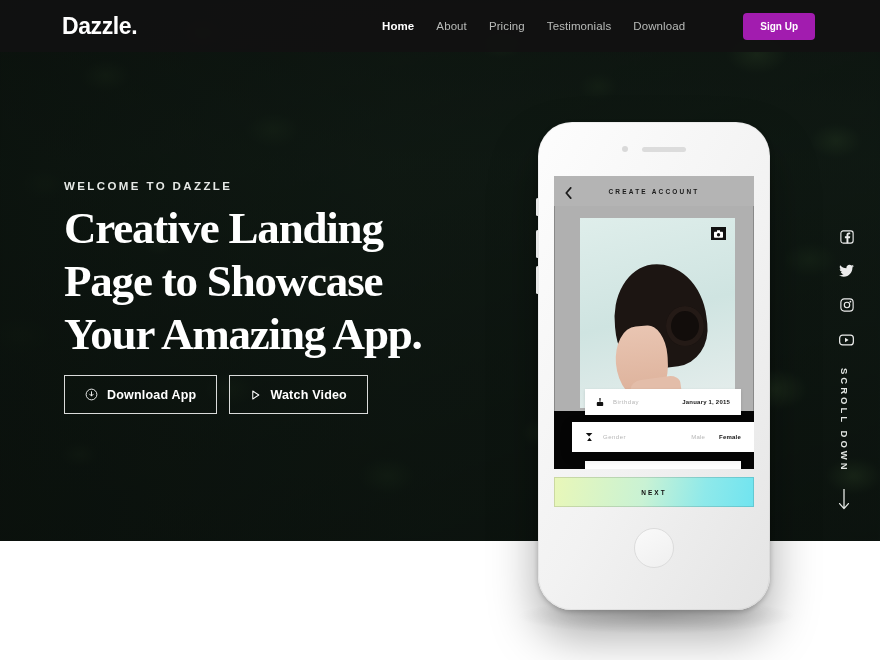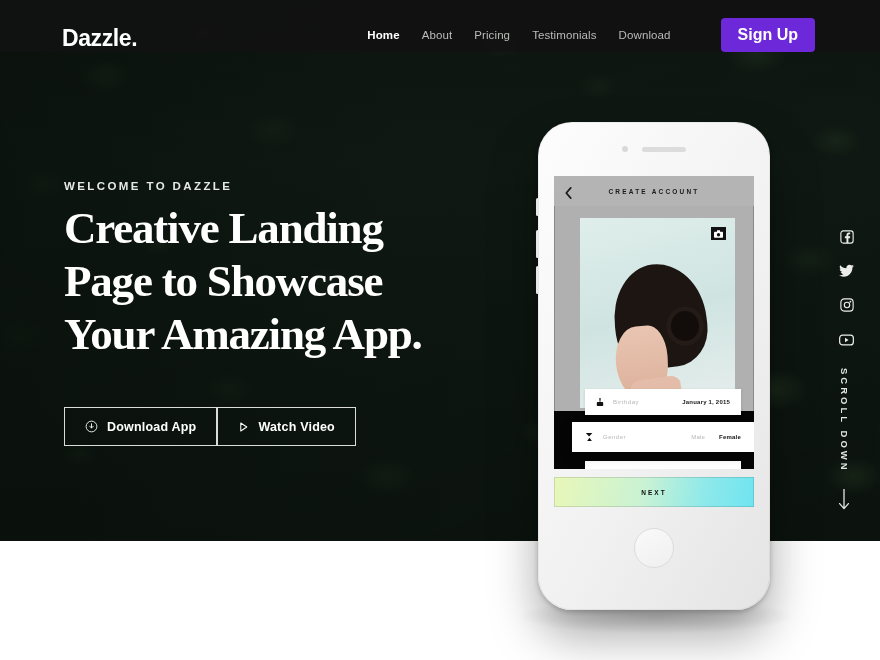--- a/index.html
+++ b/index.html
@@ -49,52 +49,52 @@
     position:absolute; inset:0;
     background:
       linear-gradient(to bottom, rgba(10,16,12,.62) 0%, rgba(12,20,15,.46) 30%, rgba(10,16,12,.58) 100%),
       linear-gradient(to right, rgba(8,14,10,.80) 0%, rgba(8,14,10,.42) 45%, rgba(8,14,10,.30) 100%);
   }
 
   
   .navbar {
     position: absolute; left:0; top:0; width:880px; height:52px;
     background: rgba(17,17,17,.92);
-    display:flex; align-items:flex-end; z-index:40;gap:40px;
+    display:flex; align-items:center; z-index:40;gap:40px;
   }
   .logo {
     margin-left: 62px;
     color:#fff; font-size:23px; font-weight:bold; letter-spacing:-.4px;
   }
   .nav-links { margin-left:auto; display:flex; align-items:center; gap:22px; }
   .nav-link {
     font-size:11.5px; color:#b9bbb9; text-decoration:none; letter-spacing:.1px;
     cursor:pointer;
   }
   .nav-link.active { color:#ffffff; font-weight:bold; }
   .signup-btn {
-    margin-left:28px; margin-right:65px;
-    background:#6d28d9; color:#fff; border:none; border-radius:4px;
+    margin-left:36px; margin-right:65px;
+    background:#a21caf; color:#fff; border:none; border-radius:4px;
     font-family:"Liberation Sans", sans-serif;
-    font-size:16px; font-weight:bold; padding:8px 17px; cursor:pointer;
+    font-size:10px; font-weight:bold; padding:8px 17px; cursor:pointer;
   }
 
   
   .hero-content { position:absolute; left:64px; top:180px; z-index:20; }
   .eyebrow {
     color:#e6e9e6; font-size:11.5px; letter-spacing:2.4px; font-weight:bold;
     margin-bottom:14px;
   }
   .headline {
     color:#ffffff; font-size:45px; line-height:1.0; font-weight:bold;
     letter-spacing:-1.2px;
     font-family:Liberation Serif, serif;
   }
   .headline span { display:block; margin-bottom:8px; }
-  .cta-row { display:flex; margin-top:50px; }
+  .cta-row { display:flex; gap:12px; margin-top:18px; }
   .cta {
     display:flex; align-items:center; gap:9px;
     border:1.5px solid rgba(255,255,255,.85); background:transparent;
     color:#fff; font-family:"Liberation Sans", sans-serif;
     font-size:12.5px; font-weight:bold; padding:0 20px; height:39px;
     cursor:pointer; letter-spacing:.2px;
   }
   .ic { display:inline-flex; align-items:center; }
 
   

